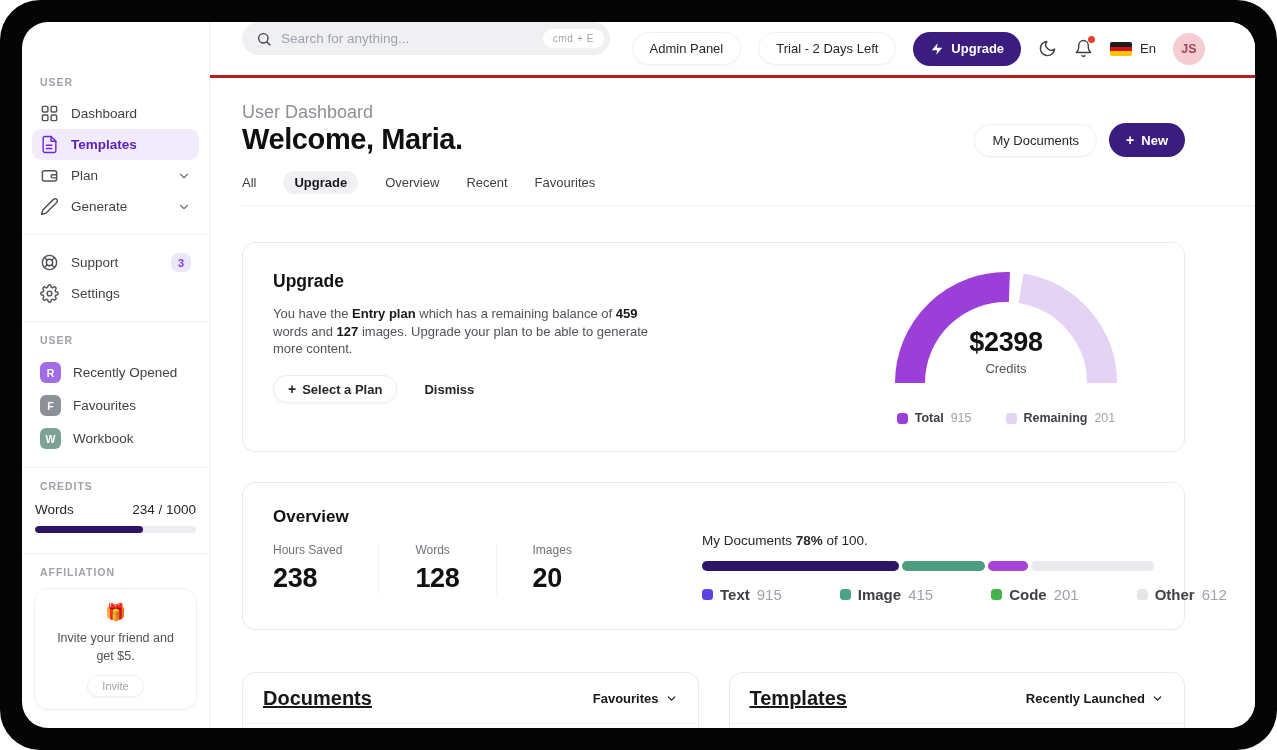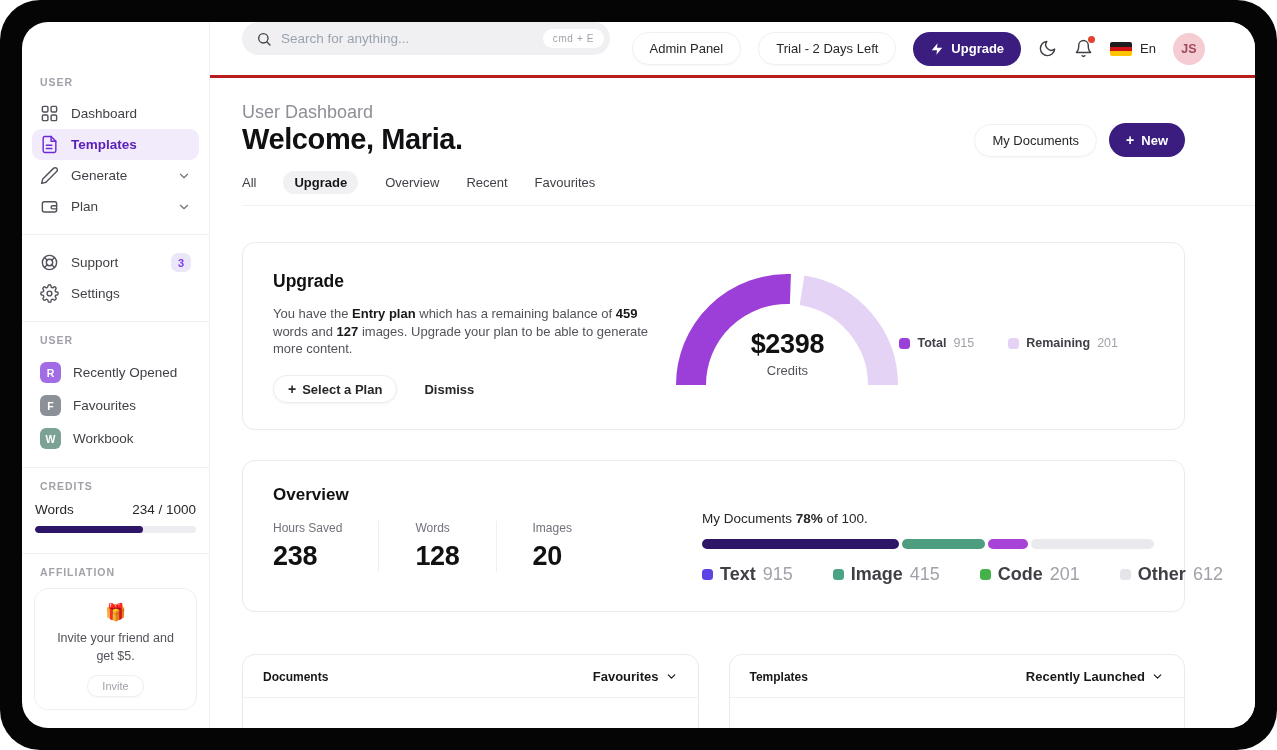--- a/index.html
+++ b/index.html
@@ -58,21 +58,21 @@
 
   
   .upgrade-card { margin-top:36px; padding:28px 30px 26px; display:flex; }
   .up-title { font-size:17.5px; font-weight:700; color:#111113; }
   .up-body { margin-top:13px; font-size:13px; line-height:1.36; color:#52525b; width:392px; }
   .up-body b { color:#18181b; }
   .up-actions { margin-top:17px; display:flex; align-items:center; gap:27px; }
   .btn-outline { height:28px; padding:0 14px; border-radius:99px; border:1px solid #ededf0; background:#fff; box-shadow:0 1px 3px rgba(0,0,0,.05); font-size:13px; font-weight:600; color:#27272a; display:flex; align-items:center; gap:6px; cursor:pointer; font-family:inherit; }
   .btn-text { background:none; border:0; font-size:13px; font-weight:600; color:#27272a; cursor:pointer; font-family:inherit; }
   .plus { font-size:14px; font-weight:600; line-height:1; }
-  .up-right { margin-left:auto; margin-right:36px; display:flex; flex-direction:row; align-items:center; }
+  .up-right { margin-left:auto; margin-right:36px; display:flex; flex-direction:column; align-items:center; }
   .gauge { position:relative; width:224px; height:128px; }
   .gauge svg { position:absolute; inset:0; }
   .gauge-center { position:absolute; left:0; right:0; top:56px; text-align:center; }
   .gauge-value { font-size:27px; font-weight:800; color:#111113; letter-spacing:-.3px; }
   .gauge-caption { font-size:13px; color:#52525b; margin-top:3px; }
   .legend { display:flex; gap:34px; margin-top:12px; align-items:center; font-size:12.5px; }
   .legend-item { display:flex; align-items:center; gap:7px; }
   .swatch { width:11px; height:11px; border-radius:3.5px; }
   .lg-label { color:#3f3f46;font-weight:bold; }
   .lg-value { color:#a1a1aa; }
@@ -84,27 +84,27 @@
   .stat { padding-right:36px; }
   .stat + .stat { border-left:1px solid #f0f0f3; padding-left:36px; }
   .s-label { font-size:12px; color:#71717a; }
   .s-value { font-size:27px; font-weight:800; color:#111113; margin-top:6px; letter-spacing:-.3px; }
   .ov-right { margin-left:auto; width:452px; padding-top:26px; }
   .doc-progress-label { font-size:13.5px; color:#27272a; }
   .doc-progress-label b { font-weight:700; }
   .bar { display:flex; gap:3px; margin-top:13px; height:10px; }
   .bar-seg { height:10px; border-radius:99px; }
   .bar-seg.rest { flex:1; }
-  .ov-legend { display:flex; gap:40px; margin-top:15px; align-items:center; font-size:18px; }
+  .ov-legend { display:flex; gap:58px; margin-top:15px; align-items:center; font-size:15px; }
 
   
   .bottom-row { display:flex; gap:30px; margin-top:42px; }
   .list-card { flex:1; min-height:130px; }
   .list-head { display:flex; align-items:center; padding:14px 20px 13px; border-bottom:1px solid #f1f1f4; }
-  .list-title { font-size:12px; font-weight:600; color:#18181b; }
+  .list-title { font-size:20px; font-weight:600; color:#18181b;text-decoration:underline; }
   .list-filter { margin-left:auto; display:flex; align-items:center; gap:6px; font-size:13px; font-weight:600; color:#18181b; cursor:pointer; }
   .list-row { display:flex; align-items:center; gap:11px; padding:13px 20px; cursor:pointer; }
 </style>
 </head>
 <body>
 
 <div class="frame">
   <div class="app">
 
     <aside class="sidebar">
@@ -130,39 +130,39 @@
               <line x1="15" y1="13" x2="8" y2="13"></line>
               <line x1="15" y1="17" x2="8" y2="17"></line>
             </svg>
         </span>
         <span>Templates</span>
       </div>
 
       <div class="side-item">
         <span class="ni">
           <svg width="19" height="19" viewBox="0 0 24 24" fill="none" stroke="currentColor" stroke-width="1.8" stroke-linecap="round" stroke-linejoin="round">
-              <path d="M17 3a2.83 2.83 0 1 1 4 4L7.5 20.5 2 22l1.5-5.5z"></path>
-            </svg>
-        </span>
-        <span>Generate</span>
+              <rect x="3" y="6" width="18" height="13" rx="2.5"></rect>
+              <path d="M21 11h-5a2 2 0 0 0 0 4h5"></path>
+            </svg>
+        </span>
+        <span>Plan</span>
         <span class="chev">
           <svg width="14" height="14" viewBox="0 0 24 24" fill="none" stroke="currentColor" stroke-width="2" stroke-linecap="round" stroke-linejoin="round">
               <polyline points="6 9 12 15 18 9"></polyline>
             </svg>
         </span>
       </div>
 
       <div class="side-item">
         <span class="ni">
           <svg width="19" height="19" viewBox="0 0 24 24" fill="none" stroke="currentColor" stroke-width="1.8" stroke-linecap="round" stroke-linejoin="round">
-              <rect x="3" y="6" width="18" height="13" rx="2.5"></rect>
-              <path d="M21 11h-5a2 2 0 0 0 0 4h5"></path>
-            </svg>
-        </span>
-        <span>Plan</span>
+              <path d="M17 3a2.83 2.83 0 1 1 4 4L7.5 20.5 2 22l1.5-5.5z"></path>
+            </svg>
+        </span>
+        <span>Generate</span>
         <span class="chev">
           <svg width="14" height="14" viewBox="0 0 24 24" fill="none" stroke="currentColor" stroke-width="2" stroke-linecap="round" stroke-linejoin="round">
               <polyline points="6 9 12 15 18 9"></polyline>
             </svg>
         </span>
       </div>
 
       <div class="side-divider"></div>
 
       <div class="side-item">

